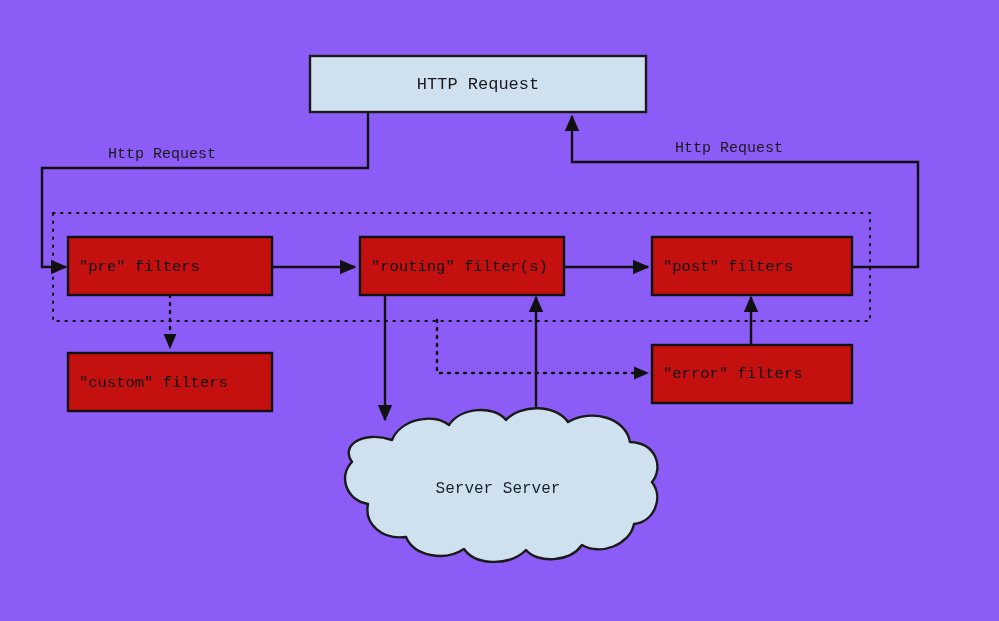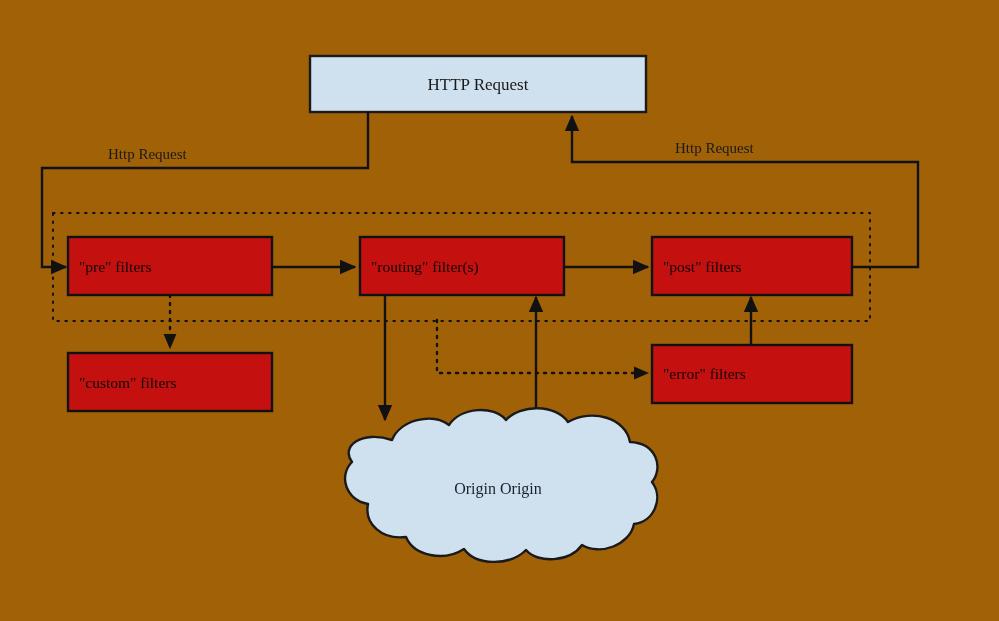--- a/index.html
+++ b/index.html
@@ -4,22 +4,22 @@
 <style>
   html, body {
     margin: 0;
     padding: 0;
     background: #ffffff;
   }
   #canvas {
     position: relative;
     width: 999px;
     height: 621px;
-    background: #a16207;
-    font-family: Liberation Serif, serif;
+    background: #8b5cf6;
+    font-family: Liberation Mono, monospace;
     overflow: hidden;
   }
   #diagram-svg {
     position: absolute;
     left: 0;
     top: 0;
     width: 999px;
     height: 621px;
   }
   .node-label {
@@ -116,19 +116,19 @@
   <div class="node-label filter-label" style="left:79px; top:258px;">"pre" filters</div>
 
   <div class="node-label filter-label" style="left:371px; top:258px;">"routing" filter(s)</div>
 
   <div class="node-label filter-label" style="left:663px; top:258px;">"post" filters</div>
 
   <div class="node-label filter-label" style="left:79px; top:374px;">"custom" filters</div>
 
   <div class="node-label filter-label" style="left:663px; top:365px;">"error" filters</div>
 
-  <div class="node-label cloud-label" style="left:348px; top:480px; width:300px; text-align:center;">Origin Origin</div>
+  <div class="node-label cloud-label" style="left:348px; top:480px; width:300px; text-align:center;">Server Server</div>
 
   <div class="edge-label" style="left:108px; top:146px;">Http Request</div>
 
   <div class="edge-label" style="left:675px; top:140px;">Http Request</div>
 
 </div>
 
 </body></html>

